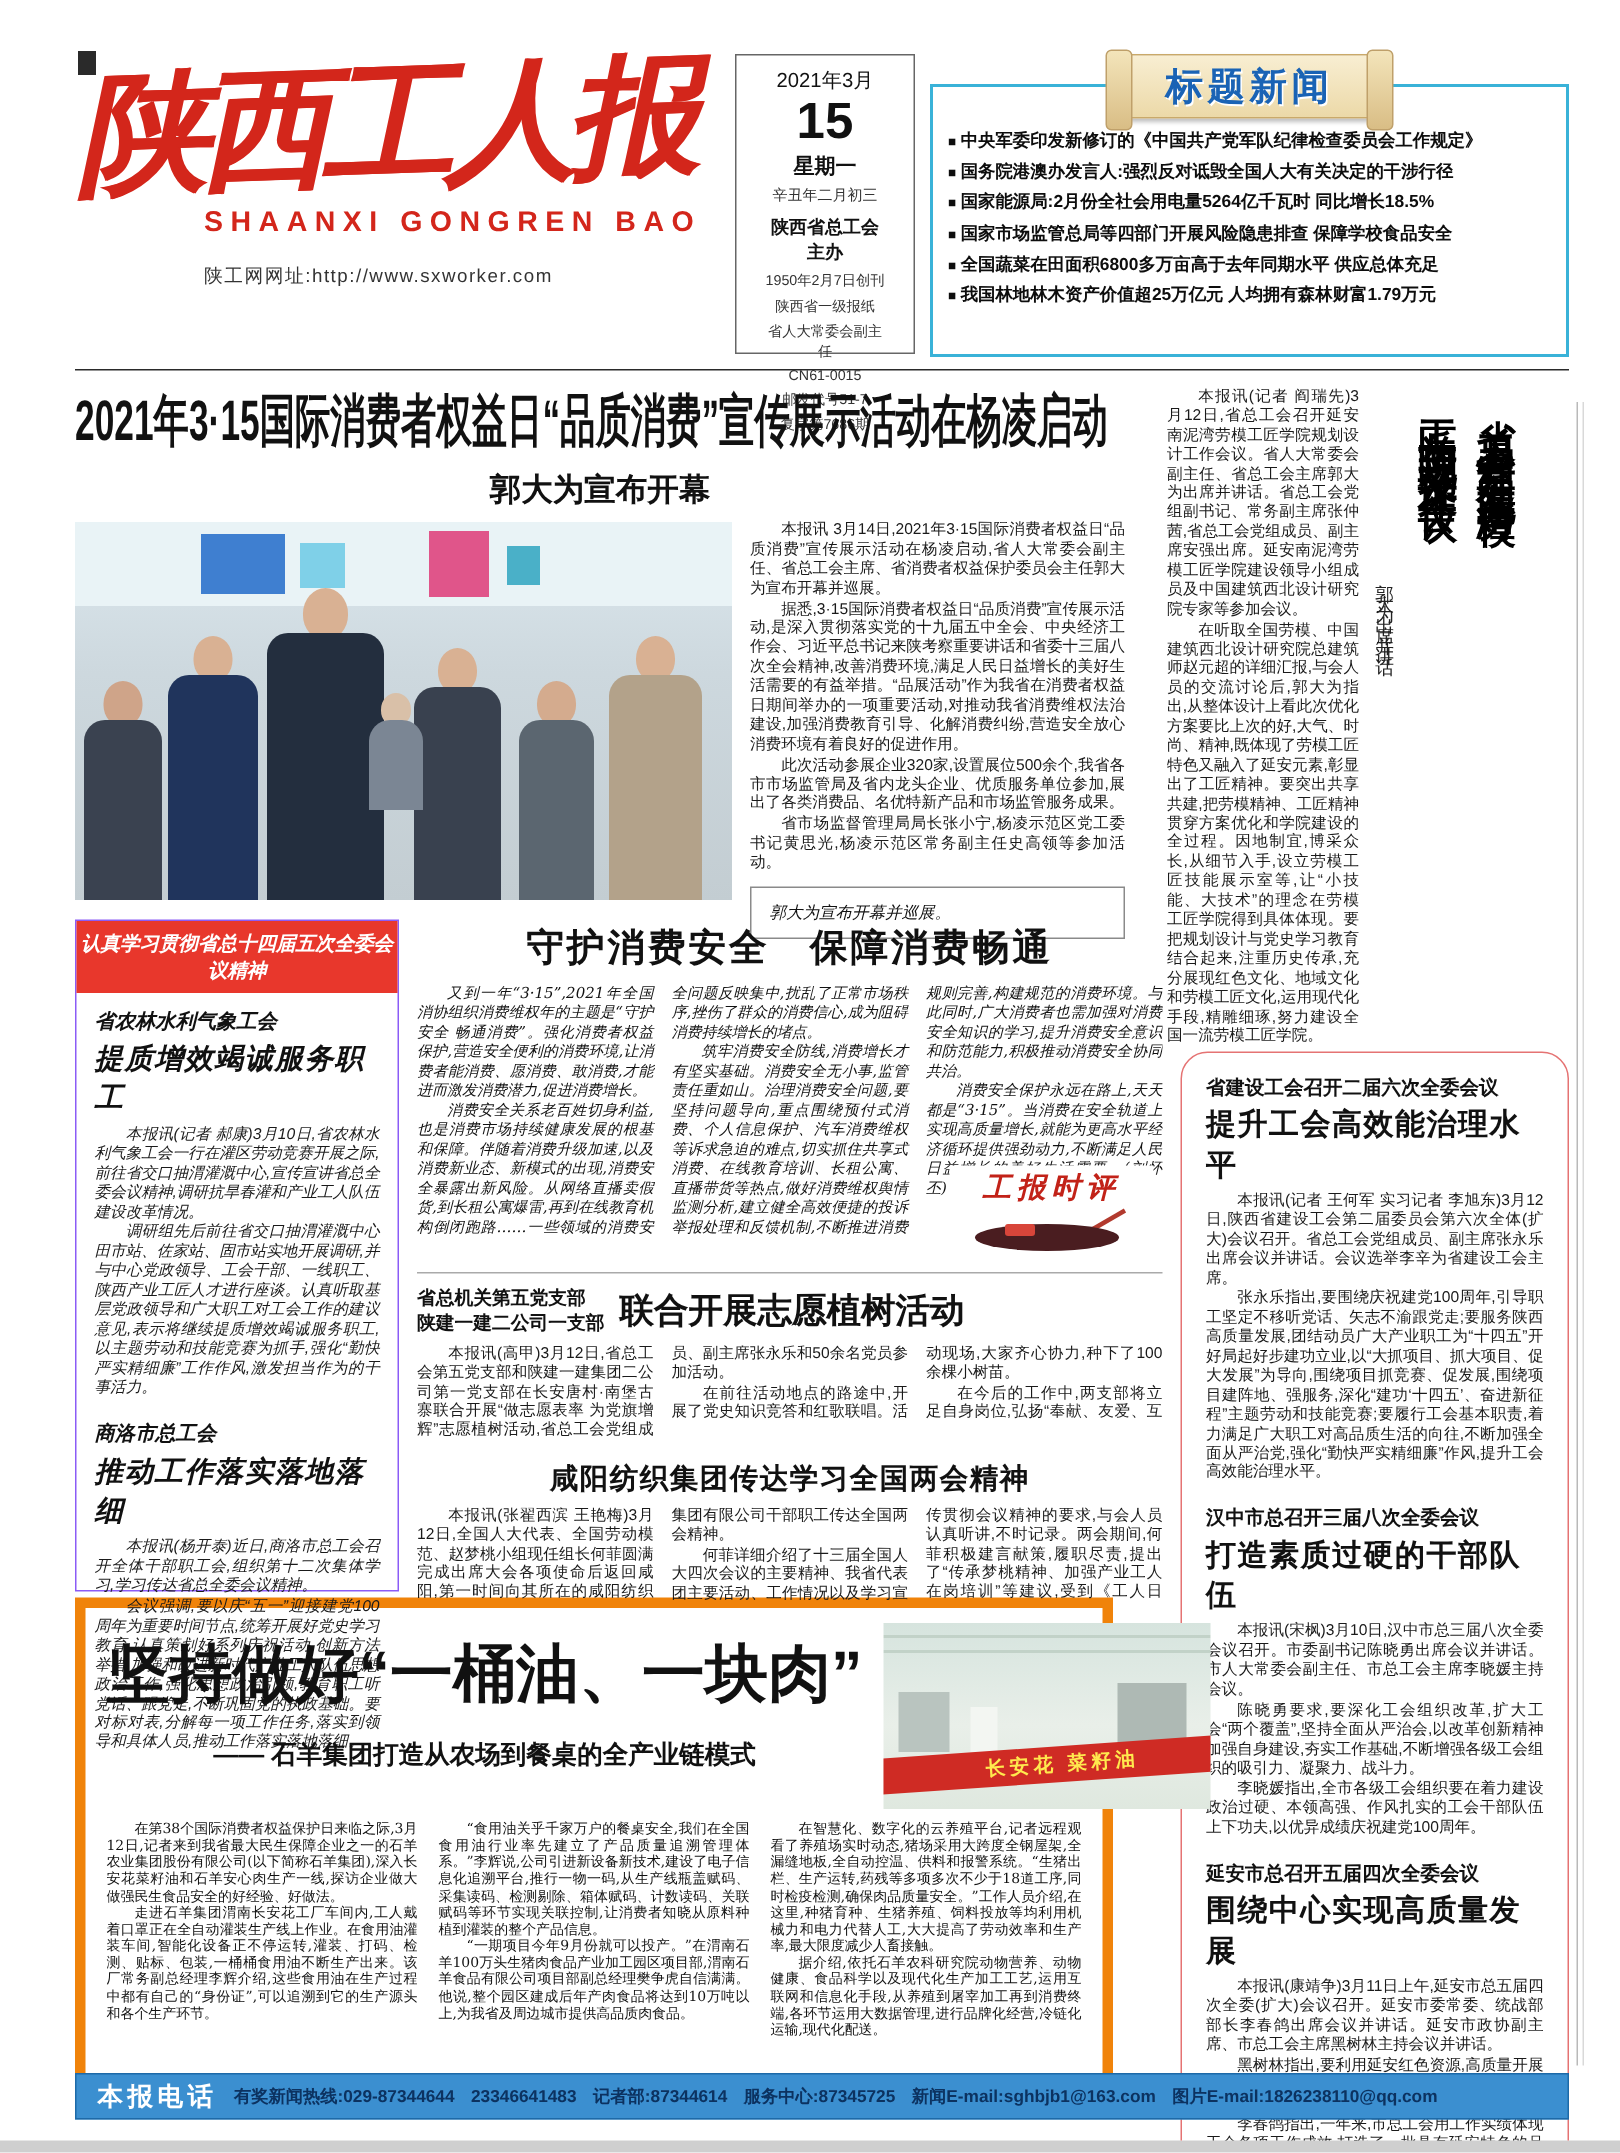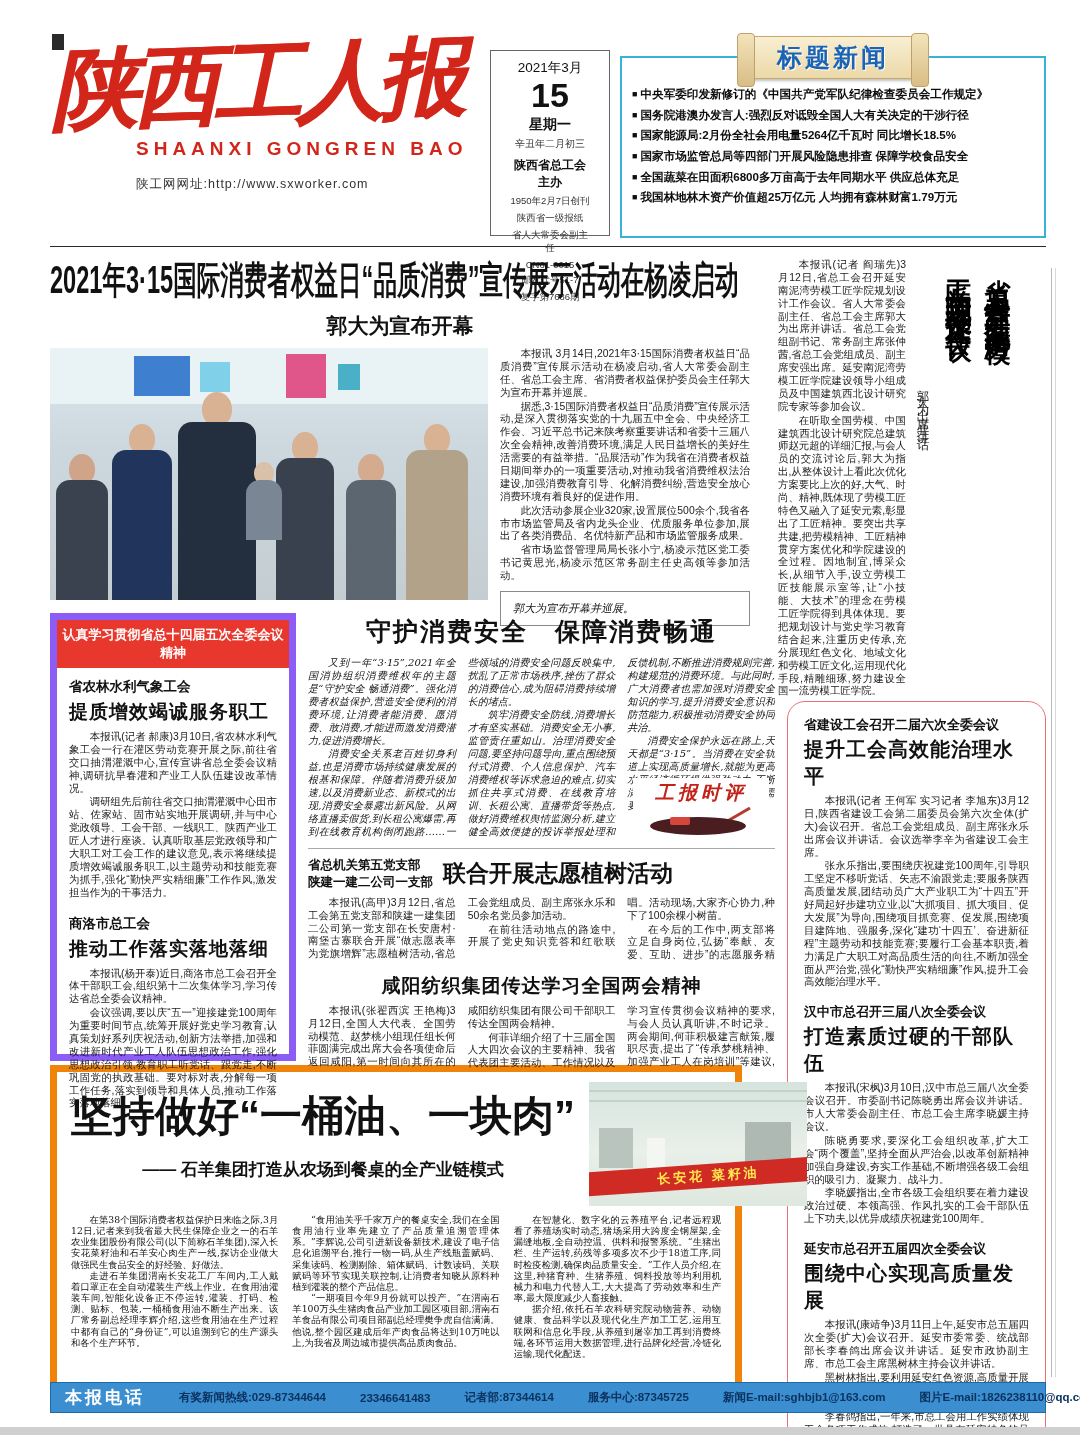--- a/index.html
+++ b/index.html
@@ -11,21 +11,21 @@
   .corner-mark{position:absolute;left:52px;top:34px;width:12px;height:16px;background:#2a2a2a;}
 
   
   .header{display:flex;align-items:stretch;height:212px;}
   .masthead{width:438px;position:relative;padding-top:6px;}
   .mh-title{font-family:"DejaVu Serif",serif;font-weight:bold;font-style:italic;
             font-size:88px;line-height:1.05;color:#d3261b;letter-spacing:-6px;
             transform:rotate(-2deg);white-space:nowrap;text-shadow:1px 0 #d3261b;}
   .mh-latin{color:#d3261b;font-weight:bold;font-size:19px;letter-spacing:5px;margin:10px 0 0 86px;}
   .mh-web{font-size:12.5px;color:#333;margin:16px 0 0 86px;letter-spacing:1px;}
-  .datebox{width:120px;border:1px solid #666;margin:20px 10px 6px 2px;text-align:center;
+  .datebox{width:120px;border:1px solid #666;margin:6px 10px 6px 2px;text-align:center;
            padding:8px 18px;box-sizing:border-box;display:flex;flex-direction:column;justify-content:flex-start;}
   .db-ym{font-size:13.5px;}
   .db-day{font-size:34px;font-weight:bold;line-height:1.1;}
   .db-week{font-size:14px;font-weight:bold;margin-top:2px;}
   .db-lunar{font-size:10px;color:#333;margin-top:3px;}
   .db-org{font-size:12px;font-weight:bold;margin-top:6px;}
   .db-s{font-size:9.5px;color:#333;margin-top:4px;}
   .newsbox{flex:1;position:relative;border:2px solid #39b2d8;margin-top:26px;margin-bottom:4px;
            padding:26px 10px 6px 10px;box-sizing:border-box;}
   .scroll{position:absolute;left:50%;top:-22px;transform:translateX(-50%);
@@ -64,21 +64,21 @@
   .bt p{margin:0 0 1px 0;text-indent:2em;}
   .lead-right{position:absolute;right:0;top:4px;width:268px;height:438px;display:flex;gap:8px;}
   .nq-text{width:128px;height:438px;overflow:hidden;}
   .nq-sub{writing-mode:vertical-rl;text-orientation:upright;font-size:12.5px;letter-spacing:7px;
           color:#222;height:300px;margin-top:120px;}
   .nq-head{writing-mode:vertical-rl;text-orientation:upright;height:438px;font-weight:900;
            font-size:26px;letter-spacing:5px;line-height:1.5;color:#000;}
 
   
   .mid-band{display:flex;gap:12px;height:448px;margin-top:6px;}
-  .left-box{width:246px;border:7px solid #8b5cf6;box-sizing:border-box;flex-shrink:0;}
+  .left-box{width:216px;border:1px solid #8b5cf6;box-sizing:border-box;flex-shrink:0;font-style:italic;}
   .lb-banner{background:#e8372c;color:#fff;font-weight:900;font-size:13px;text-align:center;
              padding:6px 2px;letter-spacing:0;}
   .lb-inner{padding:10px 12px;}
   .kicker{font-size:13.5px;font-weight:bold;margin-bottom:3px;}
   .art-head{font-size:19px;font-weight:900;letter-spacing:1px;margin-bottom:6px;}
   .mid-col{flex:1;min-width:0;}
   .comm-head{font-size:25px;font-weight:900;text-align:center;letter-spacing:2px;margin:2px 0 8px;}
   .comm-body{column-count:3;column-gap:12px;height:184px;overflow:hidden;position:relative;
              font-family:"DejaVu Serif",serif;font-style:italic;font-size:10px;line-height:1.3;}
   .comm-body p{margin:0;text-indent:2em;text-align:justify;}
@@ -119,21 +119,21 @@
   .fp-m3{position:absolute;left:58px;top:56px;width:18px;height:30px;background:#f3f6f2;}
   .fp-banner{position:absolute;left:-6px;bottom:18px;width:115%;transform:rotate(-4deg);
              background:#cf2b24;color:#ffe94e;font-weight:900;font-size:13px;letter-spacing:3px;
              text-align:center;padding:3px 0;}
   .ft-body{margin-top:8px;column-count:3;column-gap:14px;height:168px;overflow:hidden;
            font-family:"DejaVu Serif",serif;font-size:9.3px;line-height:1.2;}
   .ft-body p{margin:0;text-indent:2em;text-align:justify;}
 
   
   .footer{position:absolute;left:50px;right:34px;bottom:14px;background:#3b8fd0;
-          display:flex;align-items:center;gap:34px;padding:3px 14px;border:1px solid #1d6aa8;}
+          display:flex;align-items:center;gap:11px;padding:3px 14px;border:1px solid #1d6aa8;}
   .ft-label{color:#fff;font-weight:900;font-size:17px;letter-spacing:3px;white-space:nowrap;}
   .ft-item{color:#0c3260;font-weight:bold;font-size:11.5px;white-space:nowrap;}
 </style>
 </head>
 <body>
 
 <div class="page">
   <div class="corner-mark"></div>
   <div class="right-rule"></div>
   <div class="right-rule2"></div>

